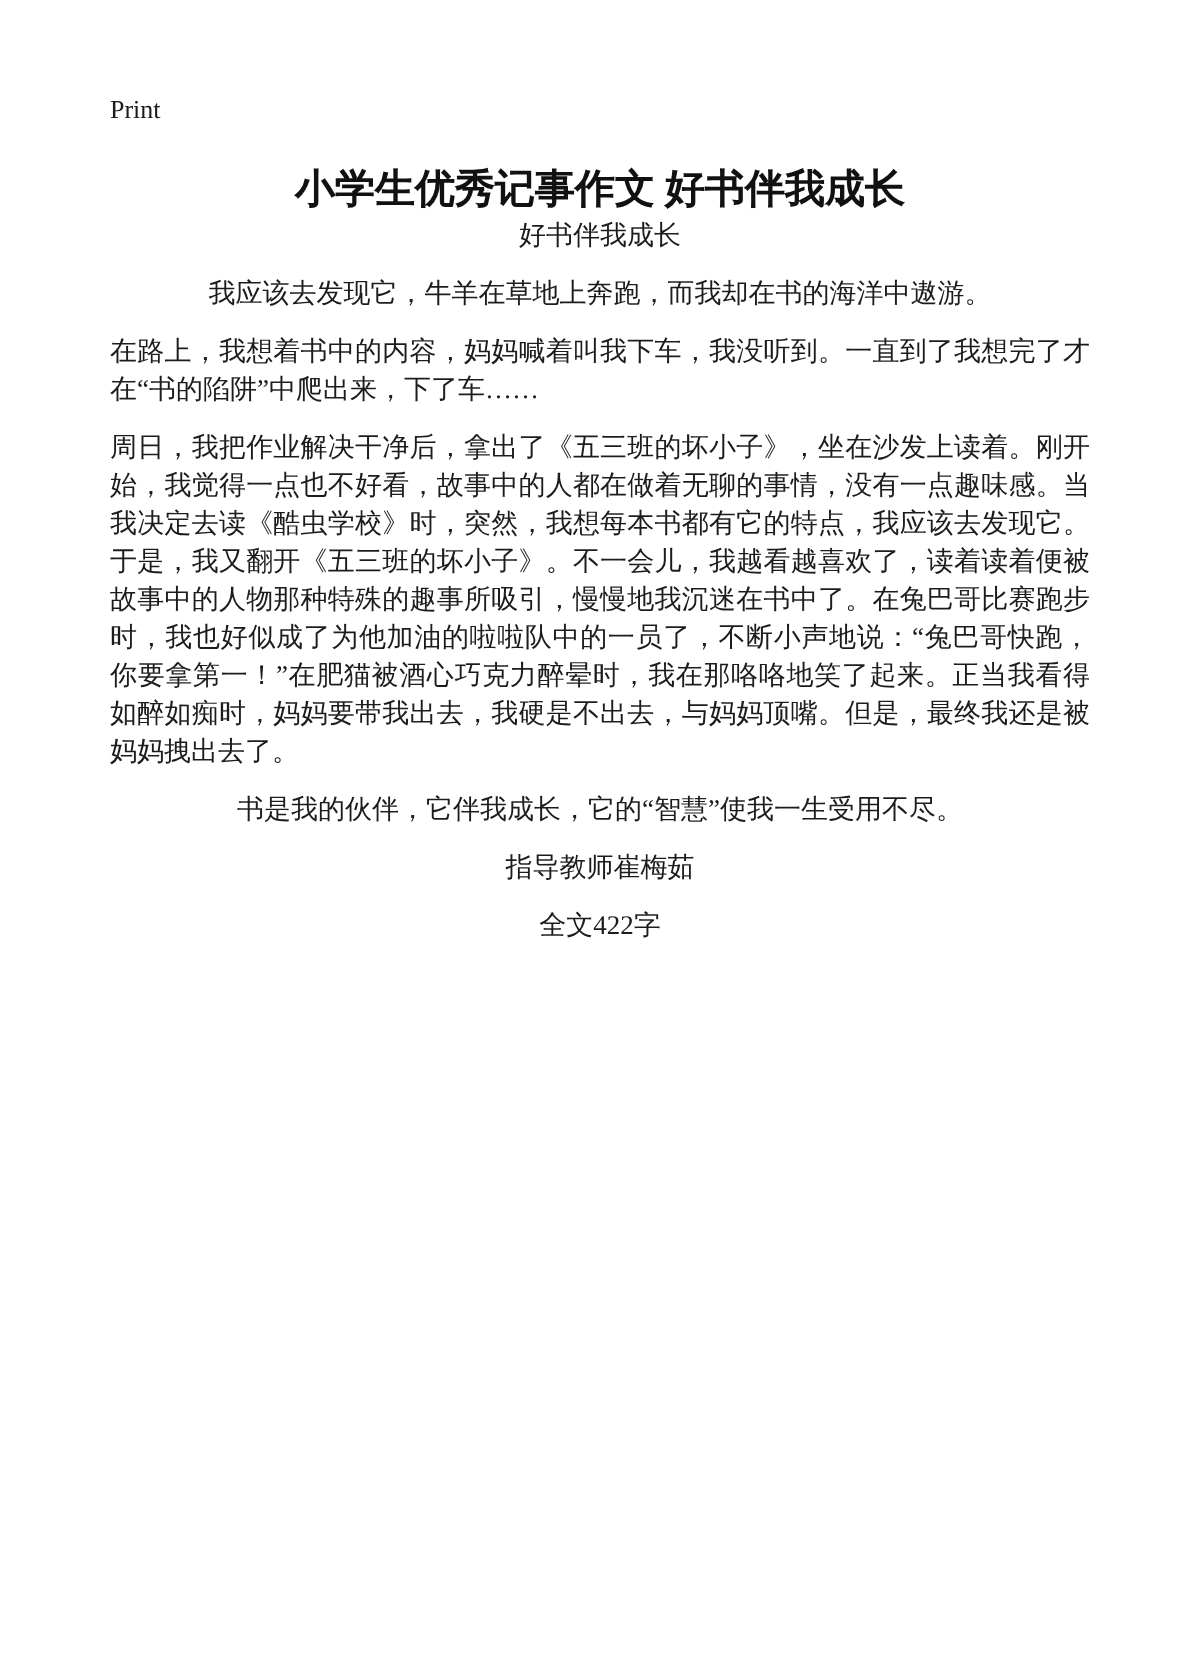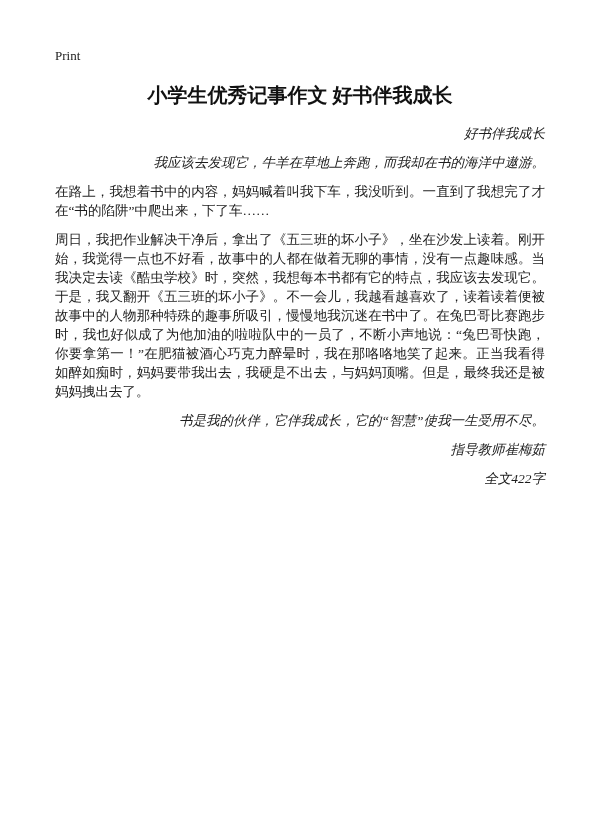--- a/index.html
+++ b/index.html
@@ -23,41 +23,40 @@
   }
   .print-link {
     display: inline-block;
     font-size: 13px;
     line-height: 15px;
     color: #1c1c1c;
     text-decoration: none;
     cursor: pointer;
   }
   .doc-title {
-    margin: 18px 0 16px 0;
+    margin: 18px 0 0 0;
     font-size: 20px;
     line-height: 26px;
     font-weight: bold;
     text-align: center;
     color: #111111;
   }
   .article {
     margin-top: 0;
   }
   .article p {
     margin: 0 0 10px 0;
     font-size: 13.5px;
     line-height: 19px;
     text-align: justify;
     text-justify: inter-ideograph;
     color: #1c1c1c;
   }
   .article p.short {
-    text-align: right;
-    font-style: italic;
+    text-align: center;
   }
 </style>
 </head>
 <body>
 
 <div class="page">
 
   <a class="print-link">Print</a>
 
   <h1 class="doc-title">小学生优秀记事作文 好书伴我成长</h1>

